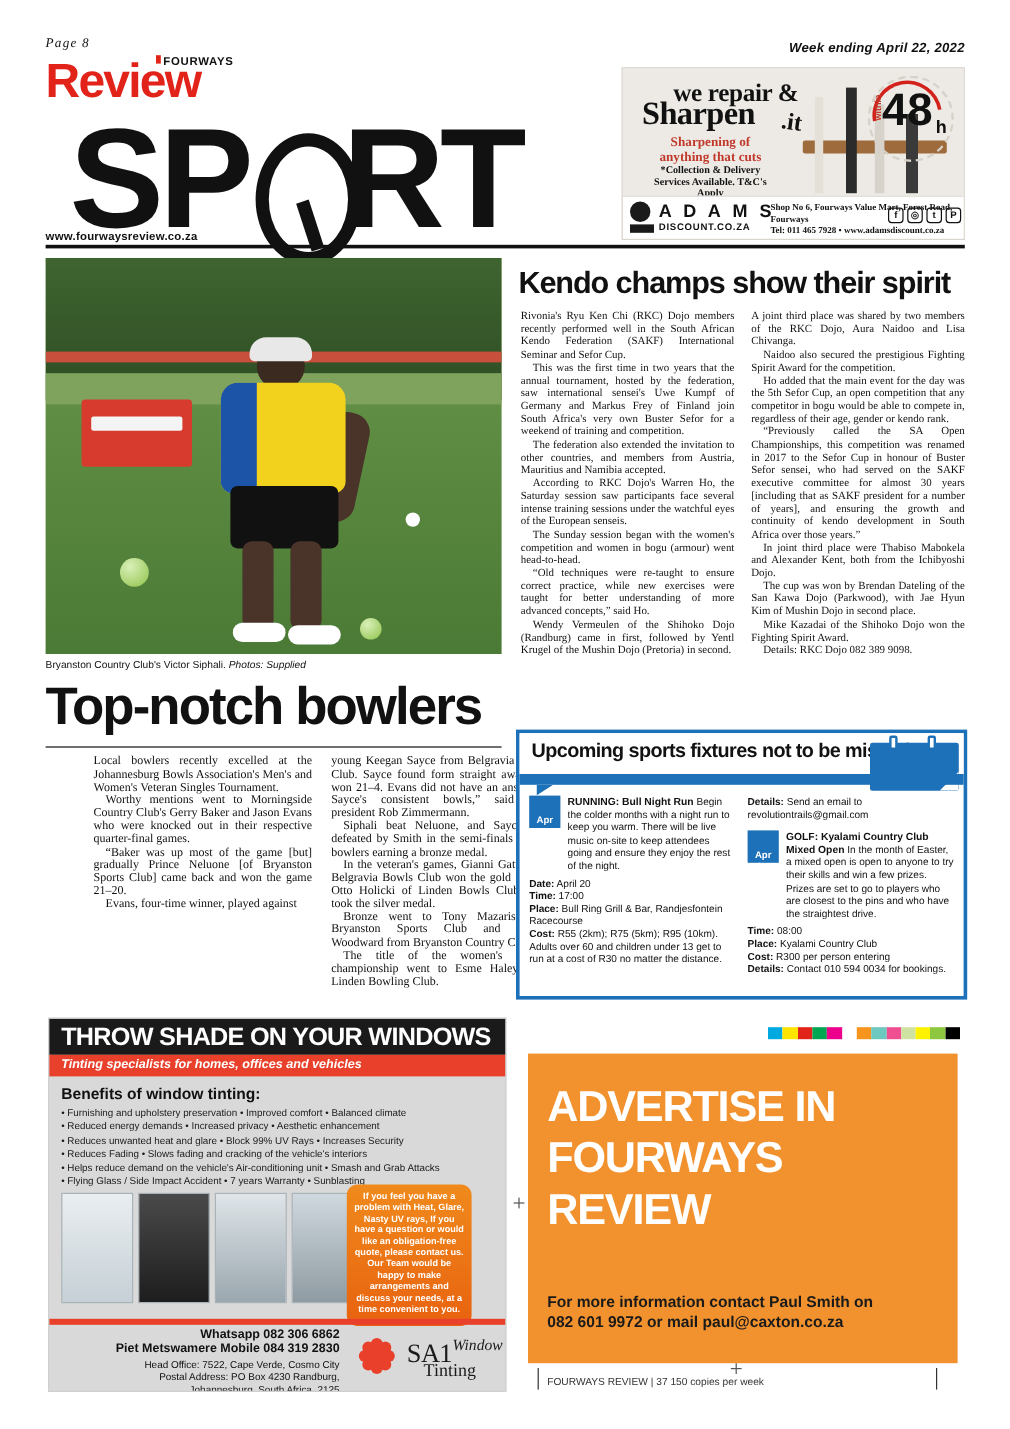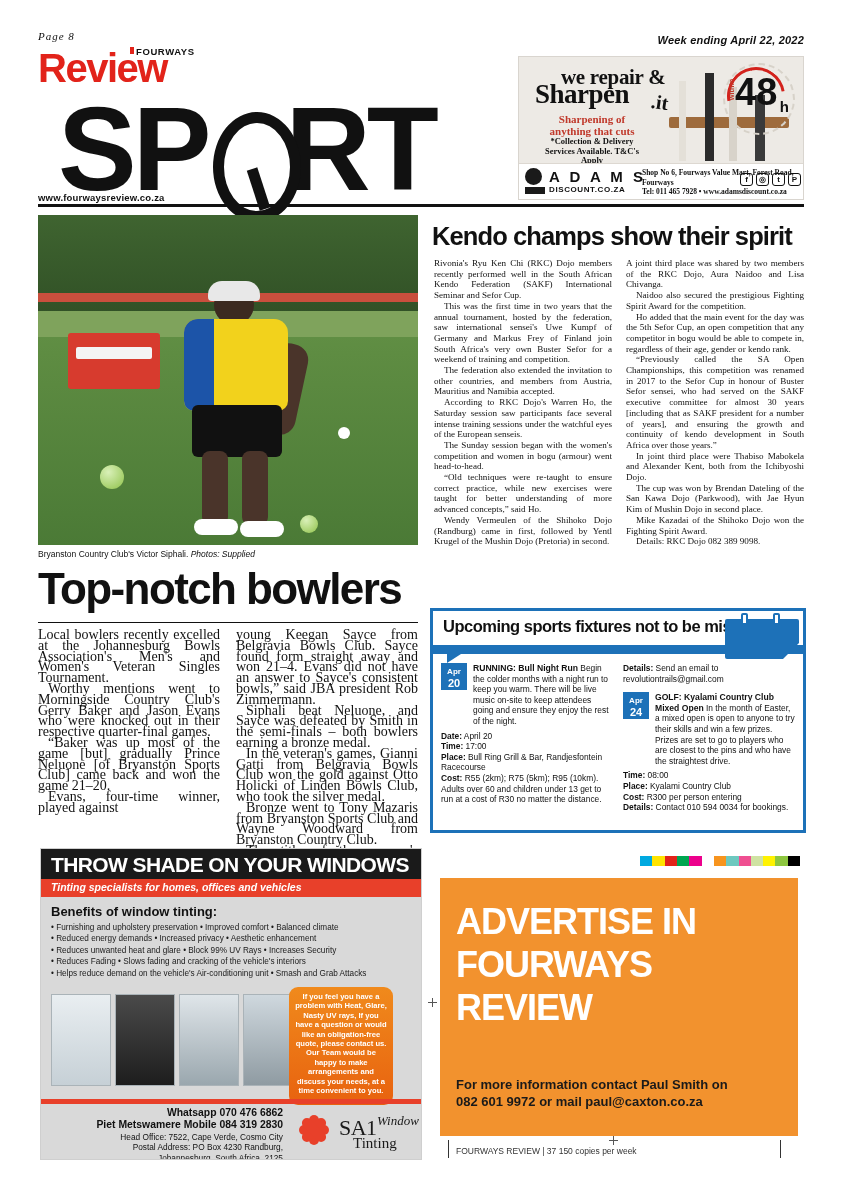--- a/index.html
+++ b/index.html
@@ -136,21 +136,21 @@
   .photo-caption i { font-style:italic; }
 
   .bowlers-head {
     position:absolute; left:38px; top:565px; width:380px;
     font-family:"Liberation Sans", sans-serif; font-weight:bold;
     font-size:44px; line-height:48px; letter-spacing:-1.6px; color:#111;
   }
   .hr-thin { position:absolute; left:38px; top:622px; width:380px; height:1px; background:#111;}
 
   .bowl-cols { position:absolute; left:38px; top:630px; width:380px; height:200px; }
-  .bowl-col { position:absolute; top:0; width:182px; font-family:"Liberation Serif", serif; font-size:14px; line-height:10.8px; color:#111; text-align:justify;}
+  .bowl-col { position:absolute; top:0; width:182px; font-family:"Liberation Serif", serif; font-size:10px; line-height:10.8px; color:#111; text-align:justify;margin-left:40px;}
   .bowl-col.c1 { left:0; }
   .bowl-col.c2 { left:198px; }
   .bowl-col p { margin:0; text-indent:10px; }
   .bowl-col p.first { text-indent:0; }
 
   
   .kendo-head {
     position:absolute; left:432px; top:222px; width:372px;
     font-family:"Liberation Sans", sans-serif; font-weight:bold;
     font-size:25.5px; line-height:28px; letter-spacing:-.9px; color:#111;
@@ -183,21 +183,21 @@
   .cal-icon .ring1 { left:16px;} .cal-icon .ring2 { left:48px;}
   .cal-icon .fold { position:absolute; right:0; bottom:0; width:16px; height:16px; background:#fff; clip-path:polygon(100% 0,100% 100%,0 100%);}
 
   .fix-cols { position:absolute; left:8px; top:52px; width:356px; }
   .fix-col { position:absolute; top:0; width:172px; font-family:"Liberation Sans", sans-serif; font-size:8.4px; line-height:10.6px; color:#111;}
   .fix-col.f1 { left:0; }
   .fix-col.f2 { left:182px; }
   .fix-entry { position:relative; margin-bottom:4px; }
   .date-chip {
     float:left; width:26px; height:27px; background:#1d71b8; color:#fff; text-align:center;
-    font-weight:bold; font-size:8px; line-height:11px; padding-top:3px; margin-right:6px;
+    font-weight:bold; font-size:8px; line-height:11px; padding-top:15px; margin-right:6px;
   }
   .date-chip .d { font-size:11px; line-height:13px; }
   .fix-entry b { font-size:8.6px; }
   .fix-entry .txt { overflow:hidden; }
   .fix-plain { clear:both; }
 
   
   .tint-ad { position:absolute; left:40px; top:848px; width:382px; height:312px; background:#d9d9d9; overflow:hidden; border:1px solid #cfcfcf;}
   .tint-black { position:absolute; left:0; top:0; width:382px; height:30px; background:#1a1a1a;}
   .tint-title { position:absolute; left:10px; top:4px; font-weight:bold; font-size:21px; letter-spacing:-.6px; color:#fff;}
@@ -448,31 +448,32 @@
     <div class="tint-title">THROW SHADE ON YOUR WINDOWS</div>
     <div class="tint-red"></div>
     <div class="tint-sub">Tinting specialists for homes, offices and vehicles</div>
     <div class="tint-benefits">Benefits of window tinting:</div>
     <div class="tint-list">
       <div>• Furnishing and upholstery preservation • Improved comfort • Balanced climate</div>
       <div>• Reduced energy demands • Increased privacy • Aesthetic enhancement</div>
       <div>• Reduces unwanted heat and glare • Block 99% UV Rays • Increases Security</div>
       <div>• Reduces Fading • Slows fading and cracking of the vehicle's interiors</div>
       <div>• Helps reduce demand on the vehicle's Air-conditioning unit • Smash and Grab Attacks</div>
+      <div>• Flying Glass / Side Impact Accident • 7 years Warranty • Sunblasting</div>
     </div>
     <div class="tint-photos">
       <div class="p1"></div>
       <div class="p2"></div>
       <div class="p3"></div>
       <div class="p4"></div>
     </div>
     <div class="orange-bubble">If you feel you have a problem with Heat, Glare, Nasty UV rays, If you have a question or would like an obligation-free quote, please contact us. Our Team would be happy to make arrangements and discuss your needs, at a time convenient to you.</div>
     <div class="tint-red2"></div>
     <div class="tint-contact">
-      <div class="big">Whatsapp 070 476 6862</div>
+      <div class="big">Whatsapp 082 306 6862</div>
       <div class="big">Piet Metswamere Mobile 084 319 2830</div>
       <div class="small">Head Office: 7522, Cape Verde, Cosmo City</div>
       <div class="small">Postal Address: PO Box 4230 Randburg,</div>
       <div class="small">Johannesburg, South Africa, 2125</div>
 
     </div>
     <div class="sa1-logo">
       <div class="sa1-sun">
         <i style="transform:rotate(0deg)"></i>
         <i style="transform:rotate(45deg)"></i>

